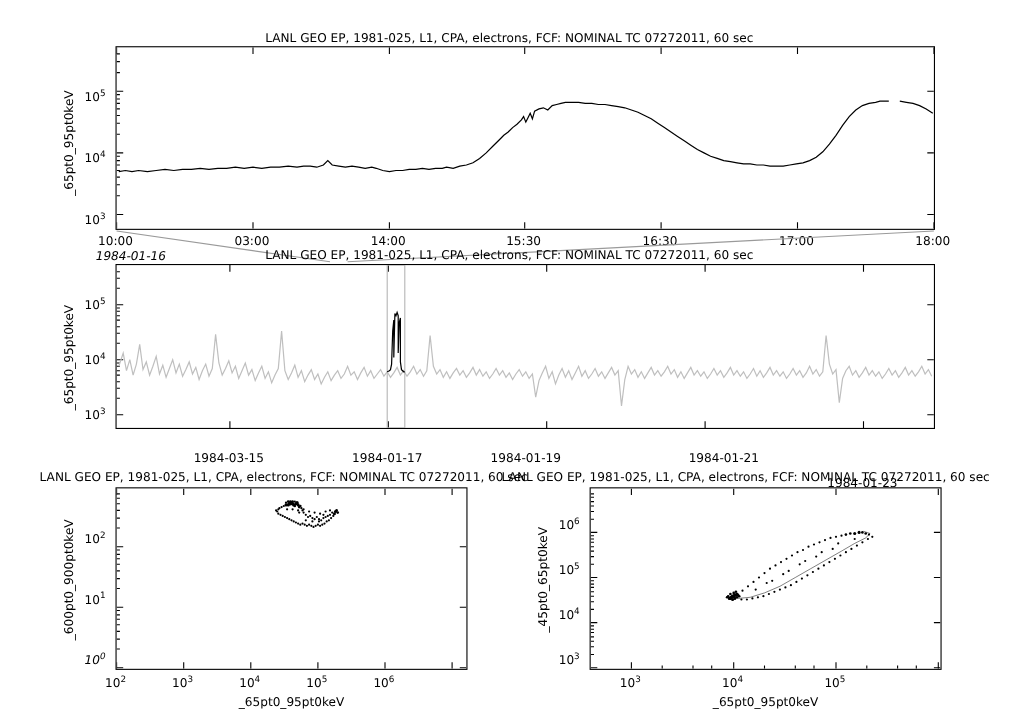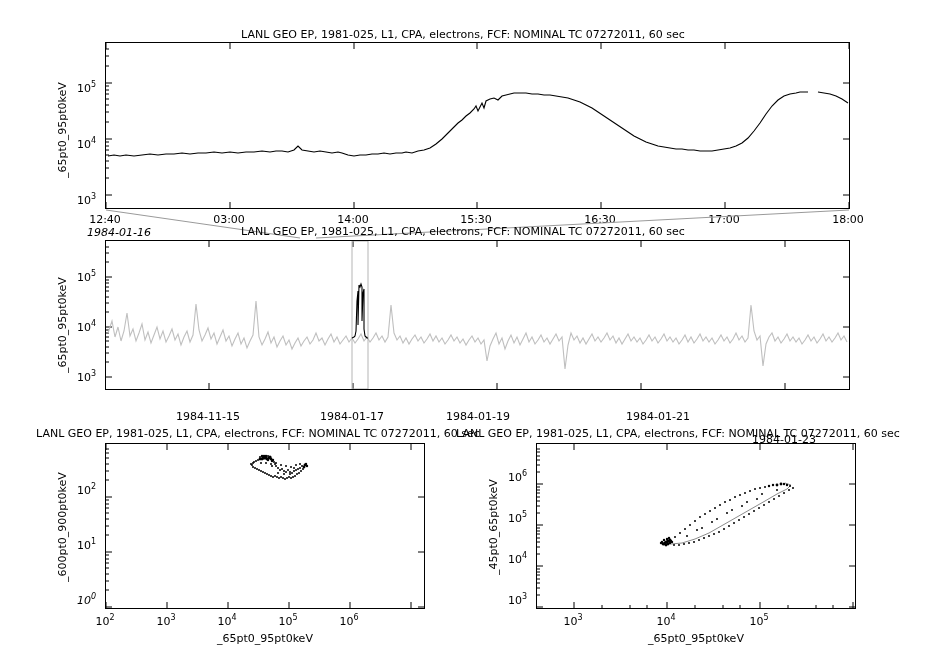--- a/index.html
+++ b/index.html
@@ -121,21 +121,21 @@
 
       <polyline fill="none" stroke="#000" stroke-width="1.1" points="2,113 8,112 14,113 20,112 28,113 36,112 44,111 52,112 60,111 68,111 76,110 84,111 92,110 100,110 108,109 116,110 124,109 132,110 140,109 148,109 156,108 164,109 170,108 176,108 182,109 188,107 192,103 196,107 202,108 208,109 214,108 220,109 226,110 232,109 236,110 242,112 248,113 254,112 260,112 266,111 272,111 278,110 284,111 290,110 296,110 300,109 306,110 312,108 318,107 324,105 330,101 336,96 342,90 348,84 352,80 356,77 360,73 364,70 368,66 370,63 372,68 374,64 376,60 378,65 380,58 384,56 388,55 392,57 396,53 400,52 404,51 408,50 414,50 420,50 426,51 432,51 438,52 444,52 450,53 456,54 462,55 468,57 474,59 480,62 486,65 492,69 498,73 504,77 510,81 516,85 522,89 528,93 534,96 540,99 546,101 552,103 558,104 564,105 570,106 576,106 582,107 588,107 594,108 600,108 606,108 612,107 618,106 624,105 630,103 636,100 642,95 648,88 654,80 660,71 666,63 672,57 678,53 684,51 690,50 694,49 698,49 702,49"></polyline>
       <polyline fill="none" stroke="#000" stroke-width="1.1" points="712,49 718,50 724,51 730,53 736,56 742,60"></polyline>
     </svg>
   </div>
 
   <div class="ticklabel y" style="left:76px; top:192px; width:20px;">10<span class="sup">3</span></div>
   <div class="ticklabel y" style="left:76px; top:136px; width:20px;">10<span class="sup">4</span></div>
   <div class="ticklabel y" style="left:76px; top:80px; width:20px;">10<span class="sup">5</span></div>
 
-  <div class="ticklabel x" style="left:85px; top:213px; width:40px;">12:40</div>
+  <div class="ticklabel x" style="left:85px; top:213px; width:40px;">10:00</div>
   <div class="ticklabel x" style="left:209px; top:213px; width:40px;">03:00</div>
   <div class="ticklabel x" style="left:333px; top:213px; width:40px;">14:00</div>
   <div class="ticklabel x" style="left:456px; top:213px; width:40px;">15:30</div>
   <div class="ticklabel x" style="left:580px; top:213px; width:40px;">16:30</div>
   <div class="ticklabel x" style="left:704px; top:213px; width:40px;">17:00</div>
   <div class="ticklabel x" style="left:828px; top:213px; width:40px;">18:00</div>
 
   <div class="ticklabel" style="left:87px; top:226px;font-style:italic;">1984-01-16</div>
 </div>
 
@@ -193,21 +193,21 @@
       <rect x="246" y="0" width="16" height="148" fill="none" stroke="#b5b5b5" stroke-width="1"></rect>
 
       <polyline fill="none" stroke="#000" stroke-width="1.1" points="246,97 248,96 249,95 250,90 251,60 252,50 252,84 253,44 254,46 255,43 256,46 256,80 257,52 258,48 258,88 259,95 260,96 261,97 262,97"></polyline>
     </svg>
   </div>
 
   <div class="ticklabel y" style="left:76px; top:369px; width:20px;">10<span class="sup">3</span></div>
   <div class="ticklabel y" style="left:76px; top:319px; width:20px;">10<span class="sup">4</span></div>
   <div class="ticklabel y" style="left:76px; top:269px; width:20px;">10<span class="sup">5</span></div>
 
-  <div class="ticklabel x" style="left:158px; top:410px; width:100px; text-align:center;">1984-11-15</div>
+  <div class="ticklabel x" style="left:158px; top:410px; width:100px; text-align:center;">1984-03-15</div>
   <div class="ticklabel x" style="left:302px; top:410px; width:100px; text-align:center;">1984-01-17</div>
   <div class="ticklabel x" style="left:446px; top:410px; width:100px; text-align:left;">1984-01-19</div>
   <div class="ticklabel x" style="left:590px; top:410px; width:100px; text-align:right;">1984-01-21</div>
   <div class="ticklabel x" style="left:734px; top:433px; width:100px; text-align:center;">1984-01-23</div>
 </div>
 
 <div class="panel">
 
   <div class="title" style="left:0; top:427px; width:470px; position:absolute; text-align:left; padding-left:36px; box-sizing:border-box;">LANL GEO EP, 1981-025, L1, CPA, electrons, FCF: NOMINAL TC 07272011, 60 sec</div>
 

